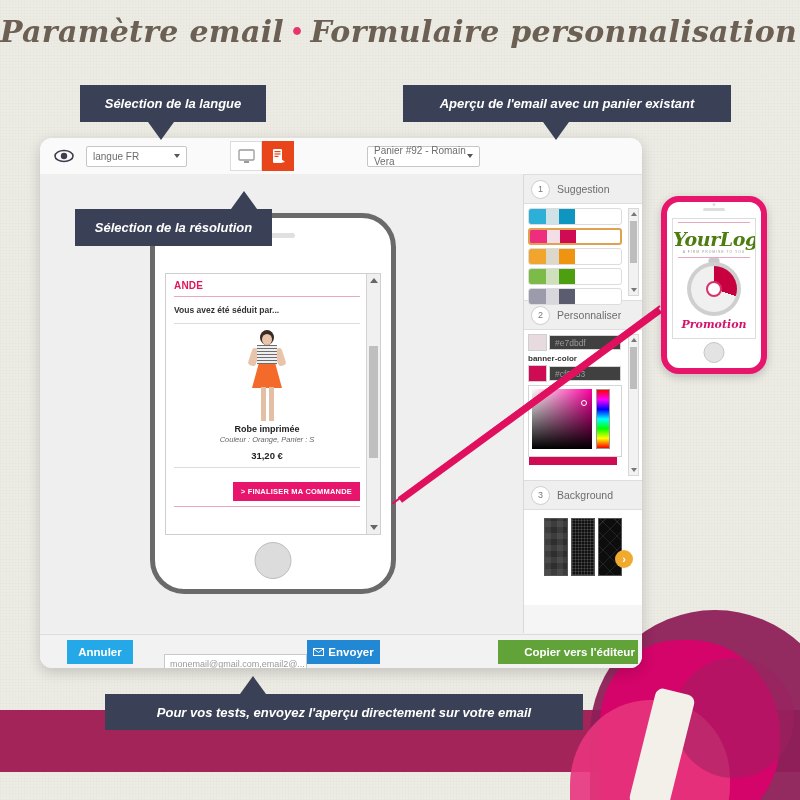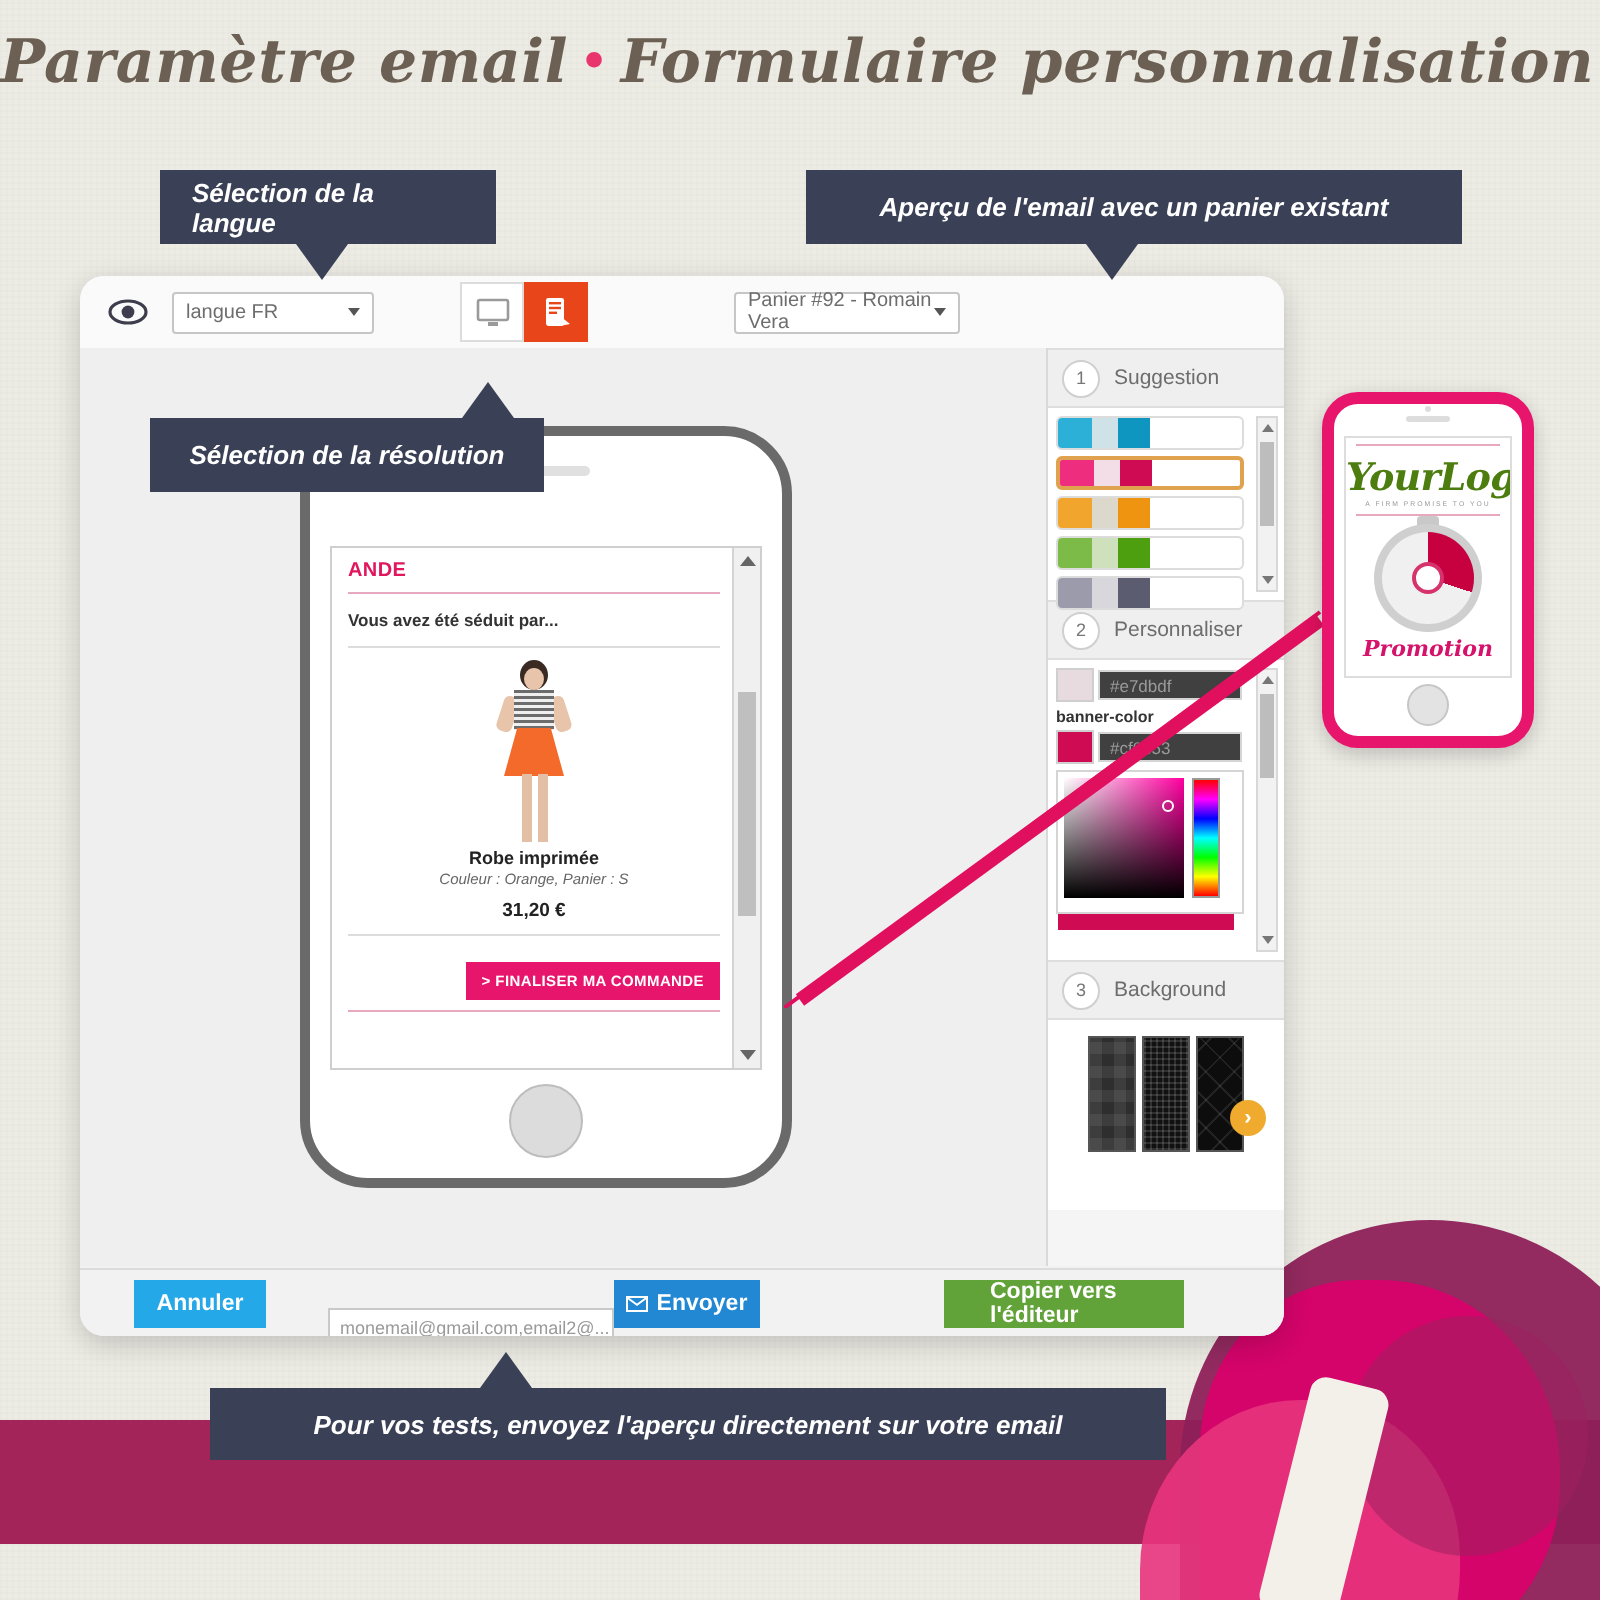--- a/index.html
+++ b/index.html
@@ -57,21 +57,21 @@
     position:absolute;background:#3a4055;color:#fff;
     font-style:italic;font-weight:bold;font-size:13px;
     display:flex;align-items:center;justify-content:center;
     padding:0 16px;box-sizing:border-box;z-index:40;
   }
   .callout .tail{
     position:absolute;width:0;height:0;border-left:13px solid transparent;
     border-right:13px solid transparent;
   }
   .tail-down{border-top:18px solid #3a4055;bottom:-18px;}
-  #callout-langue{left:80px;top:85px;width:168px;height:37px;}
+  #callout-langue{left:80px;top:85px;width:186px;height:37px;}
   #callout-langue .tail{left:68px;}
   #callout-apercu{left:403px;top:85px;width:328px;height:37px;}
   #callout-apercu .tail{left:140px;}
   #callout-resolution{left:75px;top:209px;width:197px;height:37px;}
   #callout-resolution .tail{left:156px;top:-18px;border-bottom:18px solid #3a4055;}
   #callout-email{left:105px;top:694px;width:478px;height:36px;}
   #callout-email .tail{left:135px;top:-18px;border-bottom:18px solid #3a4055;}
   
   #app-window{
     position:absolute;left:40px;top:138px;width:602px;height:530px;
@@ -255,21 +255,21 @@
     height:24px;display:flex;align-items:center;justify-content:center;
     font-size:11.5px;font-weight:bold;color:#fff;box-sizing:border-box;
   }
   #btn-annuler{margin-left:27px;width:66px;background:#24a8e8;}
   #email-input{
     margin-left:31px;width:143px;height:20px;border:1px solid #c9c9c9;background:#fff;
     font-size:9px;color:#9a9a9a;display:flex;align-items:center;padding-left:5px;
     box-sizing:border-box;overflow:hidden;white-space:nowrap;margin-top:24px;
   }
   #btn-envoyer{width:73px;background:#2288d4;gap:4px;}
-  #btn-copier{margin-left:92px;width:120px;background:#61a338;padding-left:23px;}
+  #btn-copier{margin-left:118px;width:140px;background:#61a338;padding-left:23px;}
   
   #zoom-phone{
     position:absolute;left:661px;top:196px;width:106px;height:178px;
     border:6px solid #e8156c;border-radius:18px;background:#fff;box-sizing:border-box;
     box-shadow:0 3px 10px rgba(0,0,0,.2);z-index:20;
   }
   #zp-speaker{position:absolute;left:50%;top:6px;transform:translateX(-50%);width:22px;height:3px;border-radius:2px;background:#ddd;}
   #zp-cam{position:absolute;left:50%;top:1px;transform:translateX(-50%);width:3px;height:3px;border-radius:50%;background:#ddd;}
   #zp-screen{position:absolute;left:5px;top:16px;width:84px;height:121px;background:#fff;border:1px solid #ddd;box-sizing:border-box;overflow:hidden;}
   #zp-home{position:absolute;left:50%;bottom:5px;transform:translateX(-50%);width:19px;height:19px;border-radius:50%;background:#e3e3e3;border:1px solid #c6c6c6;}

